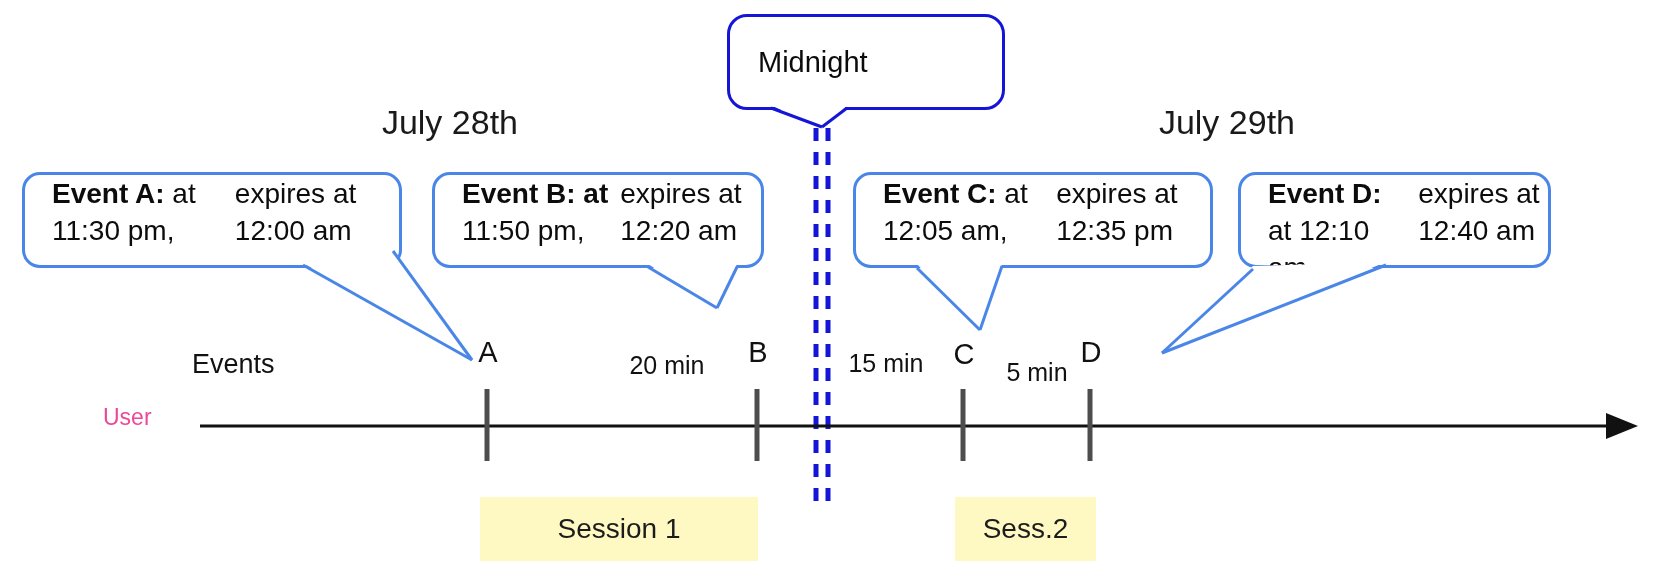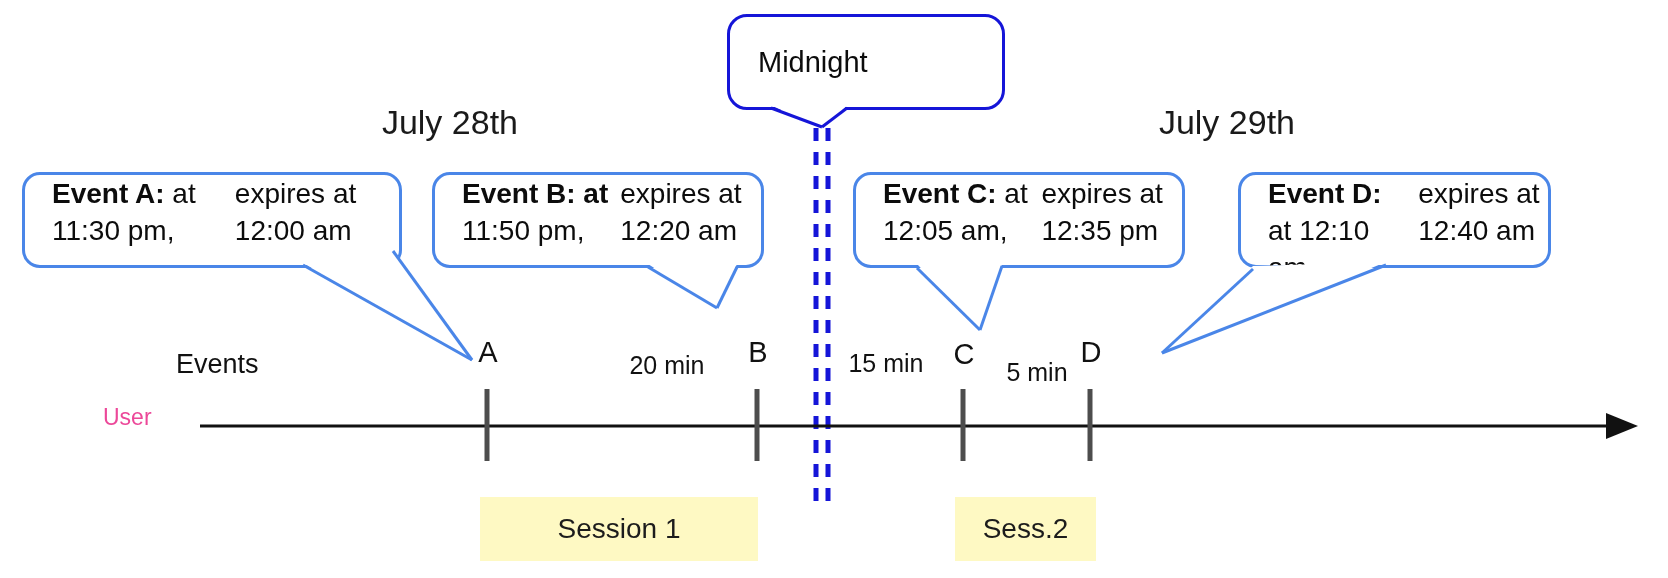--- a/index.html
+++ b/index.html
@@ -45,31 +45,31 @@
   <div class="bubble" style="left:22px;top:172px;width:380px;">
     <span class="l1"><b>Event A:</b><span> at 11:30 pm,</span></span>
     <span class="l2">expires at 12:00 am</span>
   </div>
 
   <div class="bubble" style="left:432px;top:172px;width:332px;">
     <span class="l1"><b>Event B: at</b><span> 11:50 pm,</span></span>
     <span class="l2">expires at 12:20 am</span>
   </div>
 
-  <div class="bubble" style="left:853px;top:172px;width:332px;">
+  <div class="bubble" style="left:853px;top:172px;width:360px;">
     <span class="l1"><b>Event C:</b><span> at 12:05 am,</span></span>
     <span class="l2">expires at 12:35 pm</span>
   </div>
 
   <div class="bubble" style="left:1238px;top:172px;width:313px;">
     <span class="l1"><b>Event D:</b><span>&nbsp; at 12:10 am,</span></span>
     <span class="l2">expires at 12:40 am</span>
   </div>
 
-  <div class="lbl axis-events" style="left:176px;top:349px;text-align:right;">Events</div>
+  <div class="lbl axis-events" style="left:192px;top:349px;text-align:right;">Events</div>
   <div class="lbl axis-user" style="left:103px;top:404px;">User</div>
 
   <div class="lbl tick-lbl" style="left:458px;top:336px;">A</div>
   <div class="lbl tick-lbl" style="left:728px;top:336px;">B</div>
   <div class="lbl tick-lbl" style="left:934px;top:338px;">C</div>
   <div class="lbl tick-lbl" style="left:1061px;top:336px;">D</div>
 
   <div class="lbl gap-lbl" style="left:612px;top:351px;">20 min</div>
   <div class="lbl gap-lbl" style="left:831px;top:349px;">15 min</div>
   <div class="lbl gap-lbl" style="left:982px;top:358px;">5 min</div>

